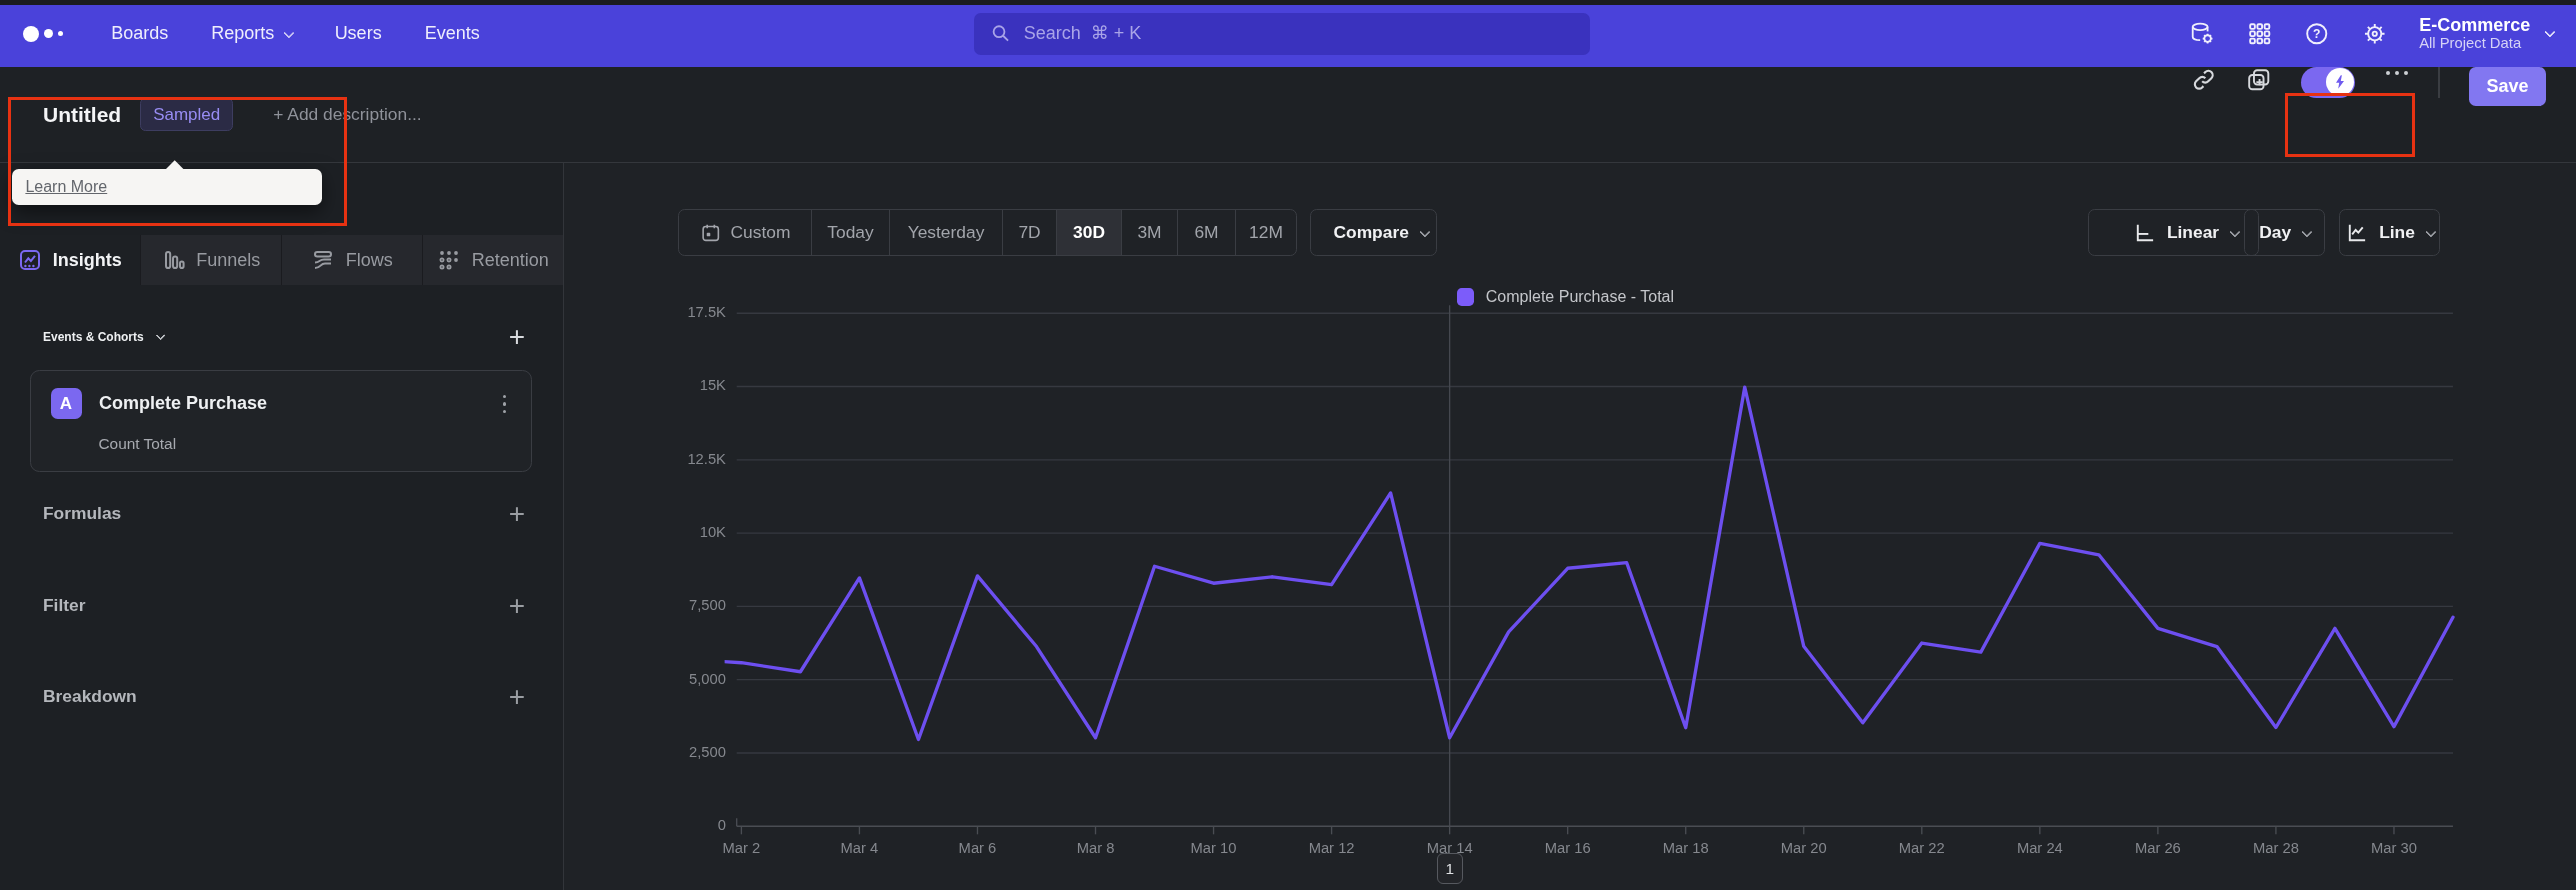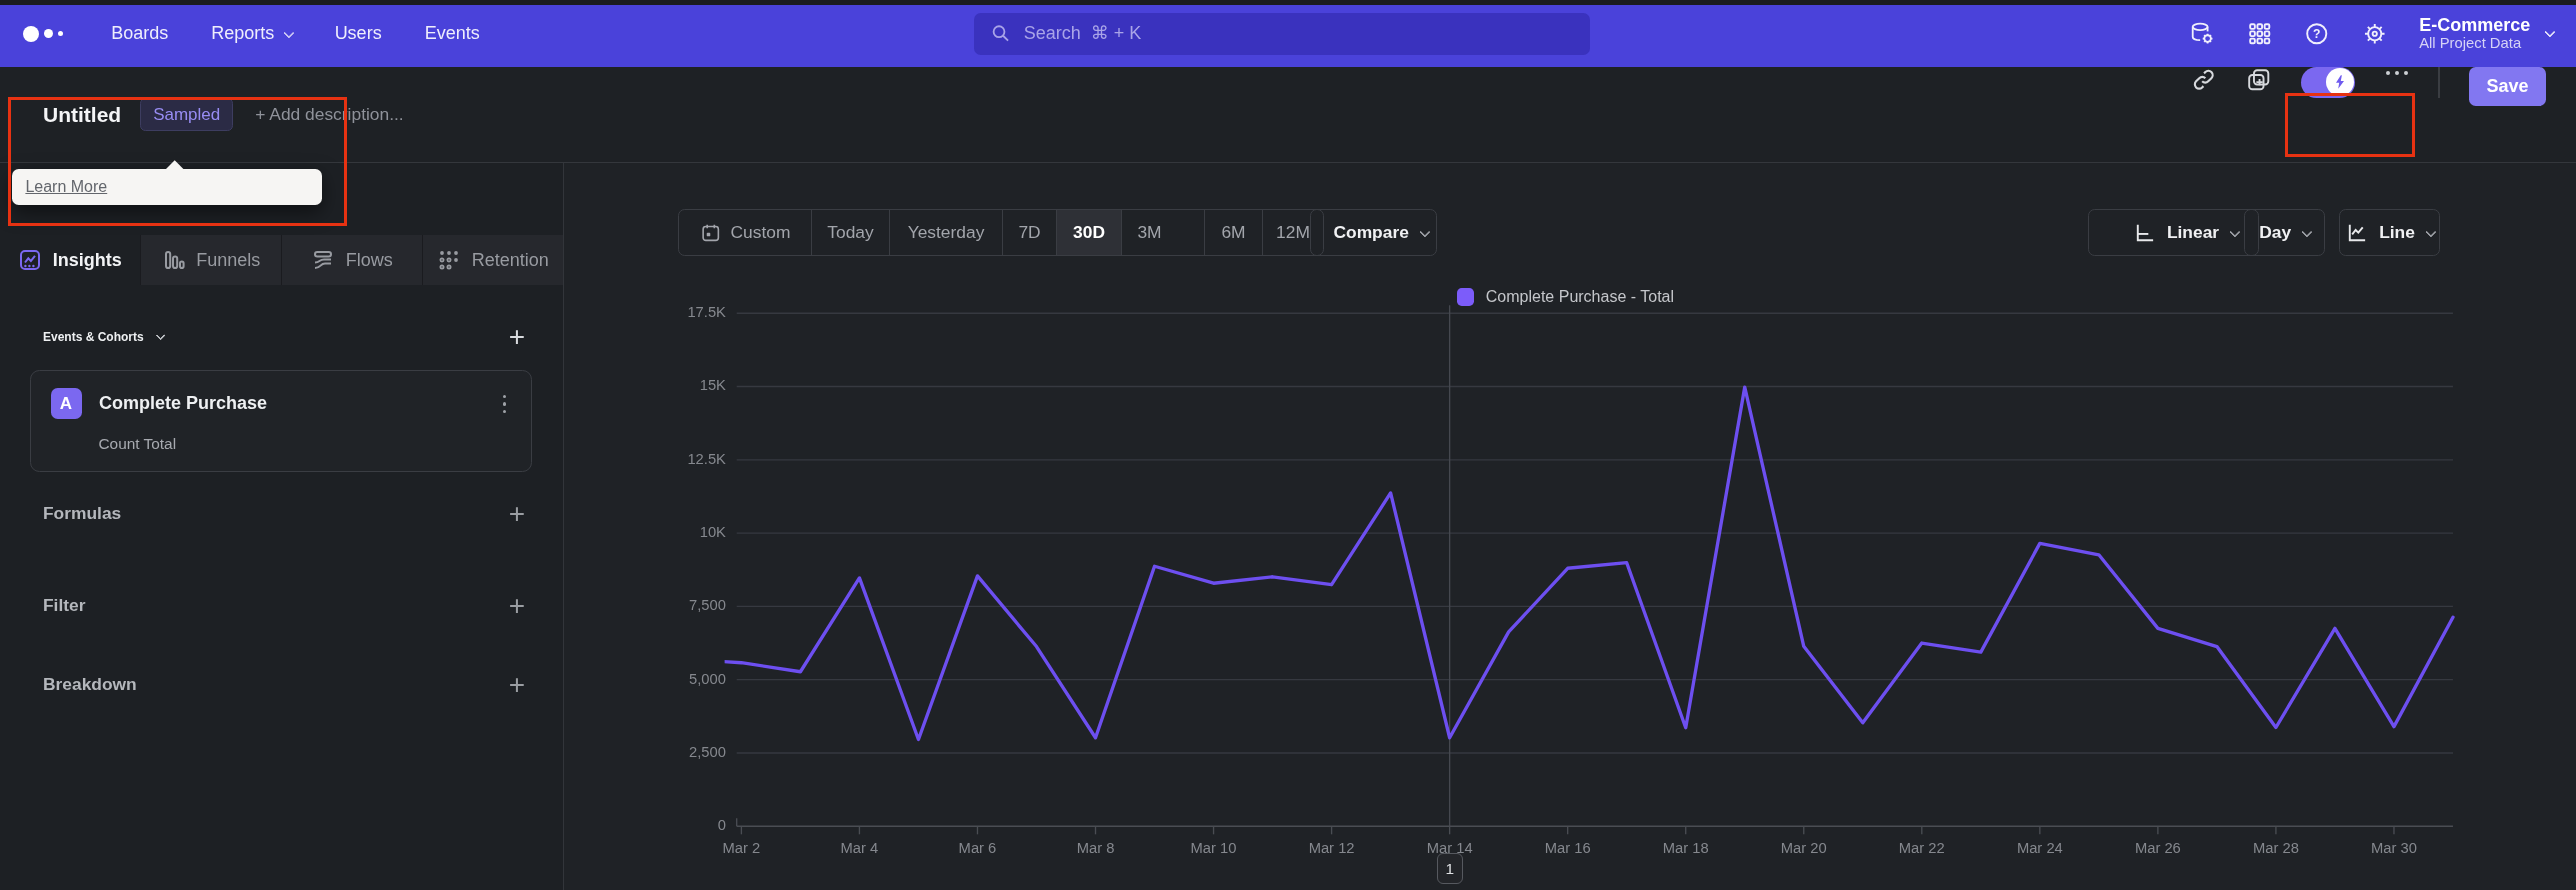--- a/index.html
+++ b/index.html
@@ -33,21 +33,21 @@
   .nav-icon svg{width:100%;height:100%;}
   .project{display:flex;align-items:center;gap:14.8px;cursor:pointer;}
   .project .pname{font-size:18px;font-weight:700;color:#fff;line-height:1.15;}
   .project .pscope{font-size:14.8px;color:#d6d3f6;line-height:1.15;}
   .project .chev{color:#e4e2f8;}
 
   
   .titlebar{position:absolute;left:0;top:67px;width:2576px;height:96px;background:#1e2125;border-bottom:1.3px solid #34373c;display:flex;align-items:center;z-index:3;}
   .rtitle{margin-left:43px;font-size:21px;font-weight:700;color:#f4f5f7;cursor:text;}
   .badge-sampled{margin-left:19px;font-size:17px;font-weight:500;color:#978cf2;background:#2b2b45;border:0.7px solid #3d3d60;border-radius:5.4px;padding:5.4px 12px;cursor:pointer;}
-  .desc{margin-left:22px;font-size:17.4px;color:#8f929a;cursor:text;}
+  .desc{margin-left:40px;font-size:17.4px;color:#8f929a;cursor:text;}
   .tb-right{position:absolute;right:30px;top:0;height:116px;display:flex;align-items:flex-start;gap:29.5px;}
   .tb-icon{width:25.5px;height:25.5px;color:#d7d9dd;cursor:pointer;}
   .tb-icon svg{width:100%;height:100%;}
   .toggle{position:relative;width:54px;height:31px;border-radius:15.4px;background:var(--accent);cursor:pointer;}
   .toggle .knob{position:absolute;right:1.3px;top:1.3px;width:28px;height:28px;border-radius:50%;background:#fff;display:flex;align-items:center;justify-content:center;}
   .toggle .knob svg{width:16px;height:16px;color:#6f5bef;}
   .dots-h{display:flex;gap:4.7px;cursor:pointer;padding:4px 1.3px;}
   .dots-h i{width:4px;height:4px;border-radius:50%;background:#cdd0d4;display:block;}
   .tb-divider{width:1.3px;height:31px;background:#3a3d42;}
   .save-btn{min-width:64px;height:39px;background:#8277f1;border:0;border-radius:6.7px;color:#fff;font-size:18px;font-weight:600;font-family:inherit;cursor:pointer;padding:0 17.4px;}
@@ -79,36 +79,36 @@
   .ec-row1{position:absolute;left:20px;top:17.4px;right:19px;display:flex;align-items:center;}
   .a-badge{width:31px;height:31px;border-radius:6.7px;background:var(--accent);color:#fff;font-size:17px;font-weight:700;display:flex;align-items:center;justify-content:center;}
   .ec-name{margin-left:17.4px;font-size:18px;font-weight:600;color:#eef0f2;}
   .dots-v{margin-left:auto;display:flex;flex-direction:column;gap:4px;cursor:pointer;padding:2.7px 5.4px;}
   .dots-v i{width:3.4px;height:3.4px;border-radius:50%;background:#9fa2a8;display:block;}
   .ec-metric{position:absolute;left:68px;top:64px;font-size:15.4px;color:#a7aab0;cursor:pointer;}
   .section-row{height:43px;}
   .section-label{font-size:17.4px;font-weight:600;color:#b4b7bc;}
   .row-formulas{top:329px;}
   .row-filter{top:421px;}
-  .row-breakdown{top:500px;}
+  .row-breakdown{top:512px;}
 
   
   .main{position:absolute;left:565px;top:163px;width:2011px;height:727px;background:var(--bg);z-index:1;}
   .seg{position:absolute;left:678px;top:209px;height:47px;display:flex;border:1.3px solid #3a3d43;border-radius:6.7px;overflow:hidden;z-index:2;}
   .seg button{border:0;background:transparent;color:var(--muted);font-size:17.4px;font-weight:500;font-family:inherit;border-left:1.3px solid #3a3d43;cursor:pointer;display:flex;align-items:center;justify-content:center;gap:9.4px;}
   .seg button:first-child{border-left:0;}
   .seg button svg{width:21.5px;height:21.5px;}
   .seg button.active{background:#2e3036;color:#fff;font-weight:600;}
   .seg button:nth-child(1){width:132px;}
   .seg button:nth-child(2){width:78px;}
   .seg button:nth-child(3){width:113px;}
   .seg button:nth-child(4){width:54px;}
   .seg button:nth-child(5){width:65px;}
   .seg button:nth-child(6){width:56px;}
-  .seg button:nth-child(7){width:58px;margin-left:27px;}
+  .seg button:nth-child(7){width:58px;}
   .seg button:nth-child(8){width:61px;}
   .drop{position:absolute;top:209px;height:47px;border:1.3px solid #3a3d43;border-radius:6.7px;background:transparent;display:flex;align-items:center;justify-content:center;gap:10.7px;color:var(--txt);font-size:17.4px;font-weight:600;cursor:pointer;z-index:2;}
   .drop svg{width:23px;height:23px;color:#e8e9eb;}
   .drop .chev{color:#9a9da3;}
   .drop-compare{left:1310px;width:127px;padding-left:14px;}
   .drop-linear{left:2088px;width:171px;padding-left:24px;}
   .drop-day{left:2244px;width:81px;}
   .drop-line{left:2339px;width:101px;}
   .legend{position:absolute;left:1457px;top:288px;display:flex;align-items:center;gap:11.4px;z-index:2;}
   .legend .swatch{width:17.4px;height:17.4px;border-radius:4.7px;background:#7c5cfa;}

